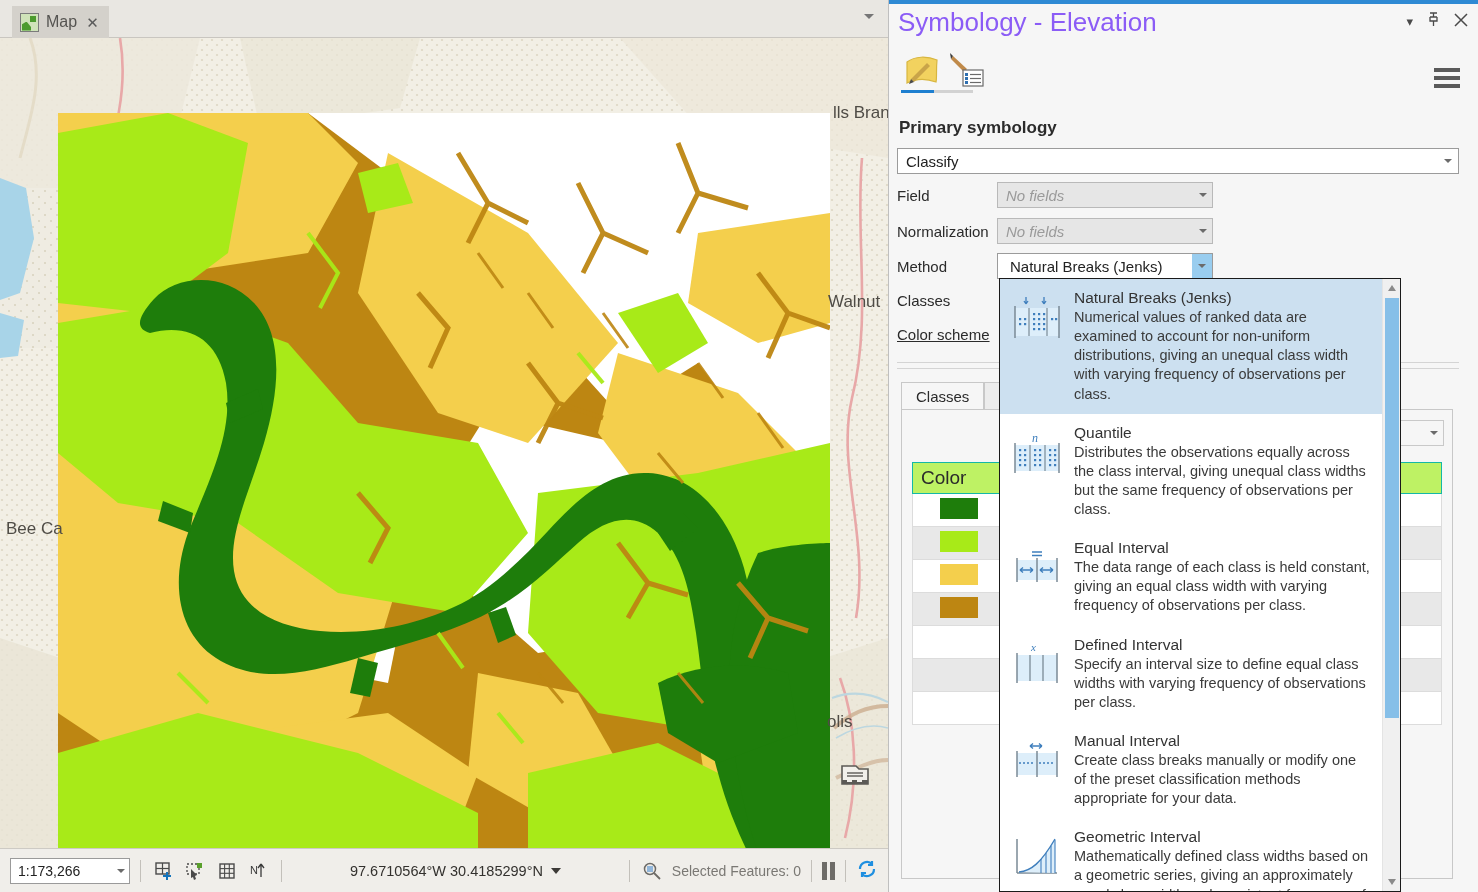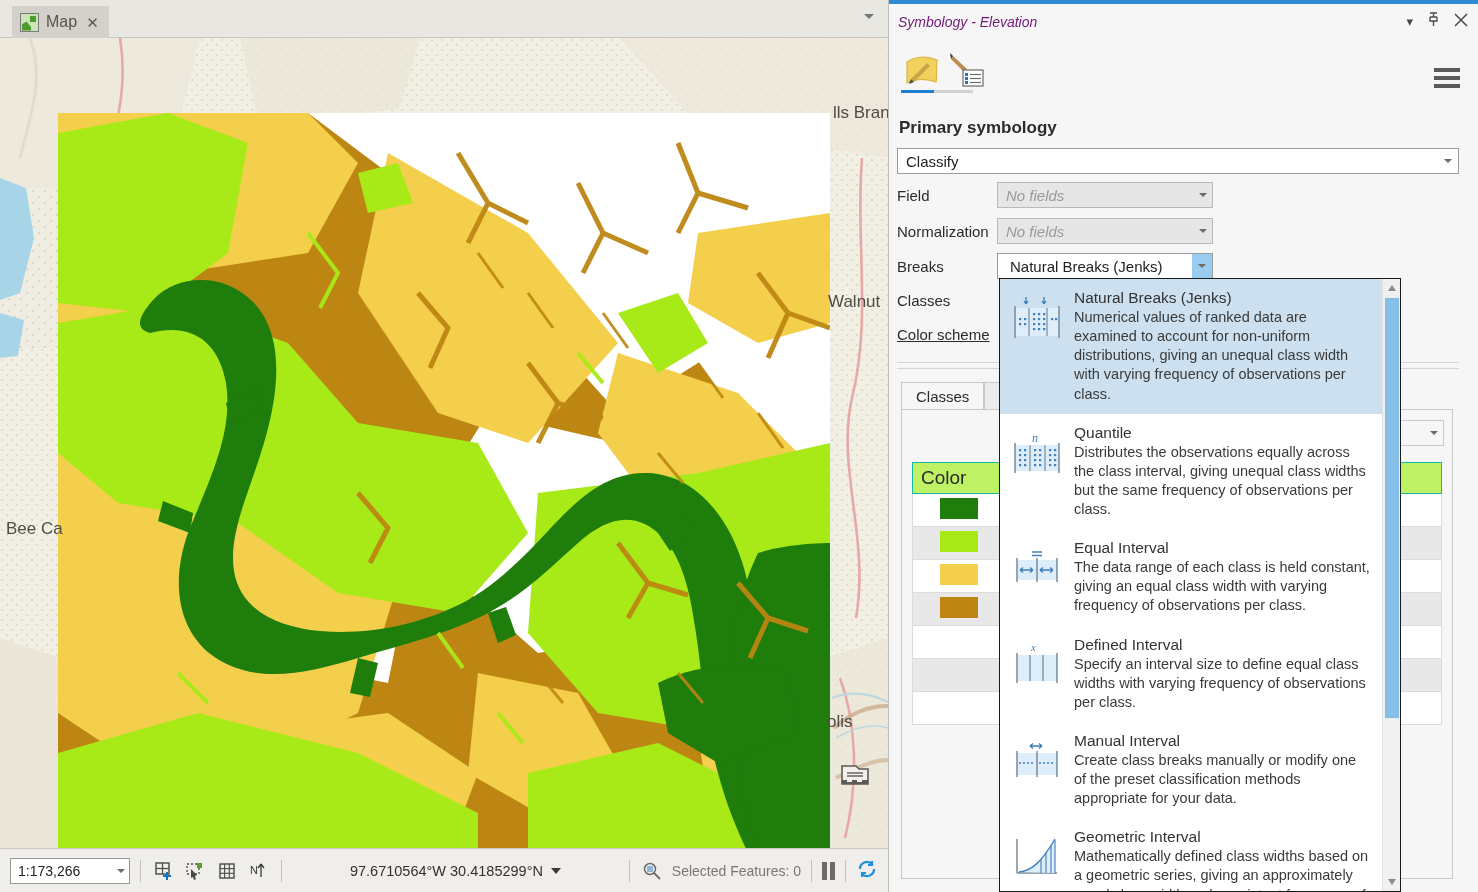--- a/index.html
+++ b/index.html
@@ -163,23 +163,22 @@
   #panel-accent {
     position: absolute; left: 0; top: 0; right: 0; height: 4px;
     background: #2e8ad4;
   }
   #panel-header {
     position: absolute; left: 0; top: 4px; right: 0; height: 36px;
     display: flex; align-items: center;
     padding-left: 9px;
   }
   #panel-title {
-    font-size: 14px; color: #701a75; font-weight: 400;
+    font-size: 26px; color: #8b5cf6; font-weight: 400;
     white-space: nowrap;
-    font-style: italic;
   }
   #panel-header-btns {
     position: absolute; right: 10px; top: 12px;
     display: flex; align-items: center; gap: 14px;
   }
   .hdr-btn { cursor: pointer; color: #4a4a4a; line-height: 1; }
 
   
   #panel-icontabs {
     position: absolute; left: 0; top: 46px; right: 0; height: 52px;
@@ -636,21 +635,21 @@
 
     <div class="form-row" id="row-norm">
       <span class="form-label">Normalization</span>
       <div class="form-combo disabled">
         <span>No fields</span>
         <span class="mini-caret"></span>
       </div>
     </div>
 
     <div class="form-row" id="row-method">
-      <span class="form-label">Breaks</span>
+      <span class="form-label">Method</span>
       <div class="form-combo active">
         <span style="padding-left:4px;">Natural Breaks (Jenks)</span>
         <span class="combo-dropbtn">
           <span class="mini-caret"></span>
         </span>
       </div>
     </div>
 
     <div class="form-row" id="row-classes">
       <span class="form-label">Classes</span>

